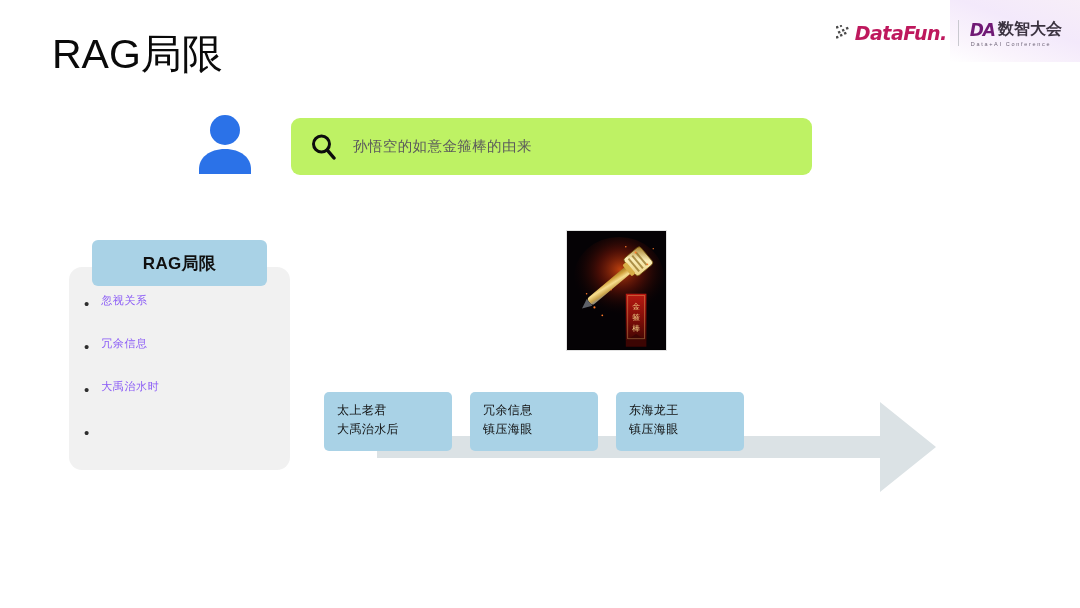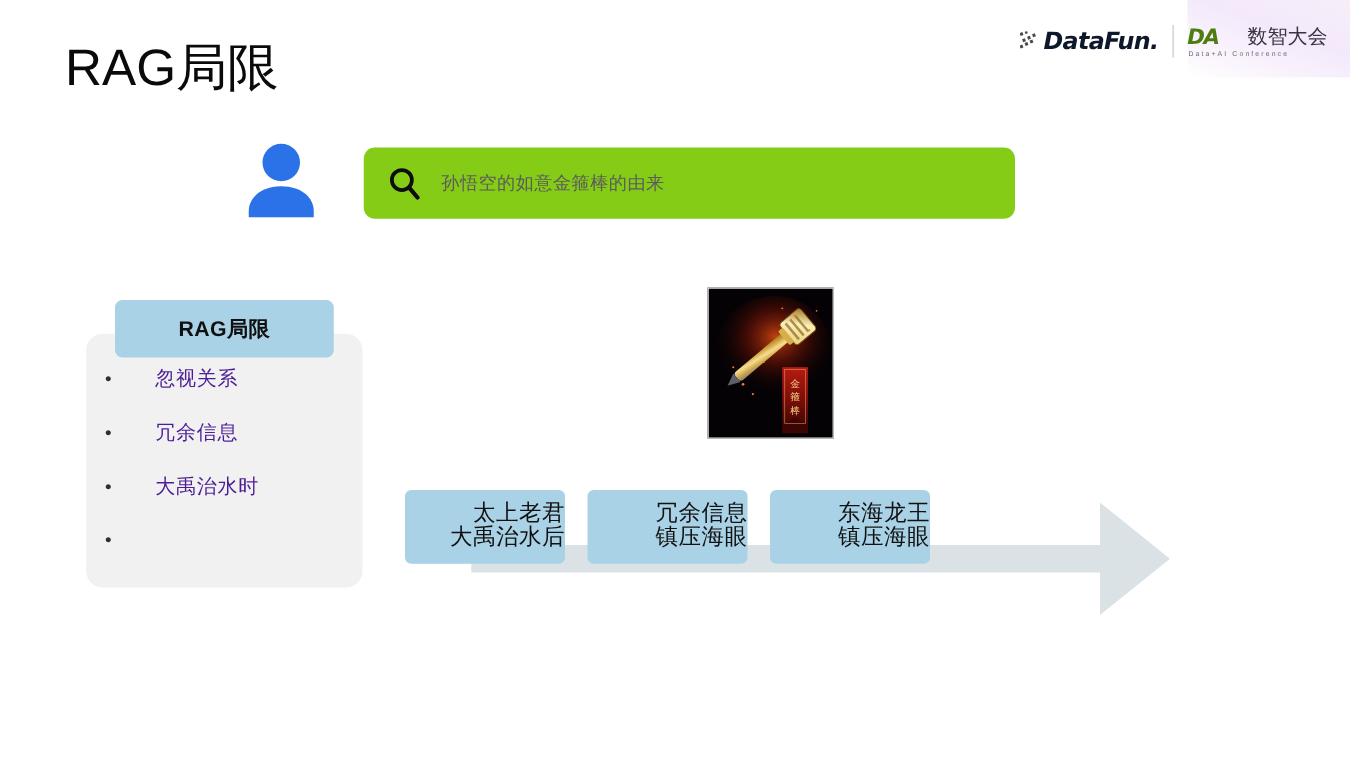--- a/index.html
+++ b/index.html
@@ -36,42 +36,41 @@
     align-items: center;
     gap: 3px;
   }
   .df-dots { display: block; }
   .df-word {
     font-family: "DejaVu Sans", sans-serif;
     font-size: 19px;
     font-weight: bold;
     font-style: italic;
     letter-spacing: -0.5px;
-    color: #0f172a;
+    color: #be185d;
   }
   .brand-div {
     width: 1px; height: 26px;
     background: #c9c9cf;
   }
   .da-logo { display: flex; flex-direction: column; align-items: flex-start; }
   .da-row { display: flex; align-items: center; gap: 3px; }
   .da-mark {
     font-family: "DejaVu Sans", sans-serif;
     font-size: 17px;
     font-weight: bold;
     font-style: italic;
-    color: #4d7c0f;
+    color: #701a75;
     letter-spacing: -1px;
   }
   .da-cn {
     font-size: 16px;
-    font-weight: normal;
+    font-weight: bold;
     color: #3b3340;
     letter-spacing: 0px;
-    margin-left: 20px;
   }
   .da-sub {
     font-size: 5.5px;
     letter-spacing: 1.7px;
     color: #6e6477;
     margin-top: 1px;
     margin-left: 1px;
     white-space: nowrap;
   }
 
@@ -89,21 +88,21 @@
   
   .avatar {
     position: absolute;
     left: 196px; top: 112px;
     width: 58px; height: 62px;
   }
   .searchbar {
     position: absolute;
     left: 291px; top: 118px;
     width: 521px; height: 57px;
-    background: #84cc16;
+    background: #bef264;
     border-radius: 9px;
     display: flex;
     align-items: center;
     padding-left: 19px;
   }
   .search-icon { flex: 0 0 auto; margin-right: 16px; }
   .search-text {
     font-size: 14.5px;
     color: #5c5c5c;
     letter-spacing: 0.4px;
@@ -146,25 +145,24 @@
     padding-left: 15px;
   }
   .lim-bullet {
     font-size: 15px;
     color: #2f2f2f;
     line-height: 1;
     margin-right: 12px;
     margin-top: 3px;
   }
   .lim-text {
-    font-size: 16px;
-    color: #4c1d95;
+    font-size: 11px;
+    color: #8b5cf6;
     letter-spacing: 0.6px;
     white-space: nowrap;
-    margin-left: 23px;
   }
 
   
   .staff-frame {
     position: absolute;
     left: 566px; top: 230px;
     width: 101px; height: 121px;
     background: #040204;
     border: 1px solid #e3e3e3;
     overflow: hidden;
@@ -175,26 +173,25 @@
   .timeline { position: absolute; left: 324px; top: 392px; width: 615px; height: 110px; }
   .tl-arrow { position: absolute; left: 0; top: 0; }
   .tl-boxes { position: absolute; left: 0; top: 0; display: flex; gap: 18px; }
   .tl-box {
     width: 128px; height: 59px;
     background: #a9d2e6;
     border-radius: 5px;
     padding: 9px 0 0 13px;
   }
   .tl-line {
-    font-size: 18px;
+    font-size: 12px;
     color: #111111;
     line-height: 19px;
     letter-spacing: 0.4px;
     white-space: nowrap;
-    text-align: right;
   }
 </style>
 </head>
 <body>
 
 <div class="slide">
 
   <div class="brand-bg"></div>
   <div class="brand">
 

